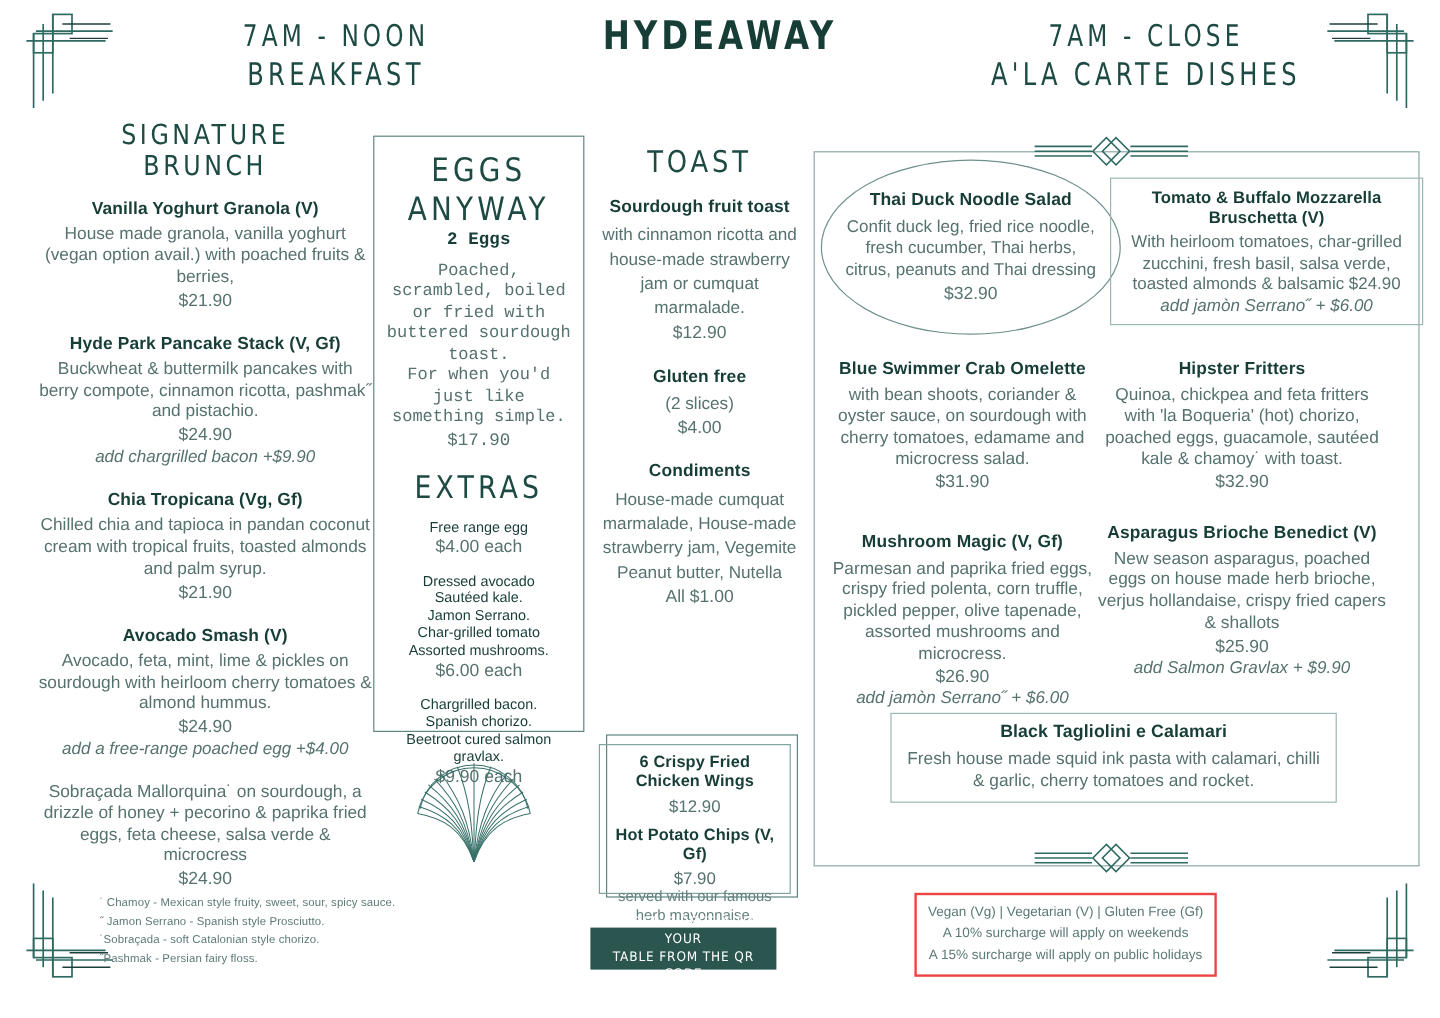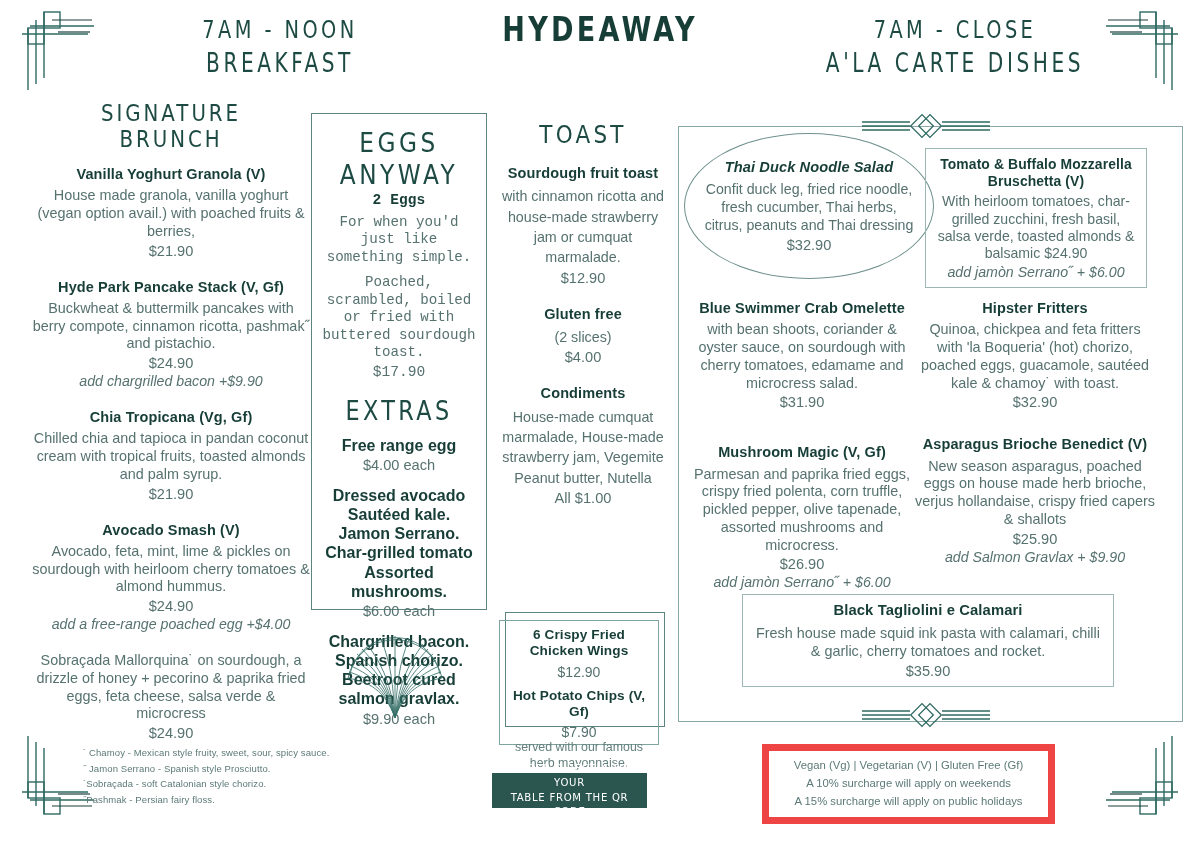--- a/index.html
+++ b/index.html
@@ -75,75 +75,75 @@
   .footnotes{position:absolute;left:83px;top:745px;width:300px;font-size:9.5px;
     line-height:1.65;color:#5c7a77;font-weight:300;letter-spacing:.1px;}
 
   
   .eggsbox{position:absolute;left:311px;top:113px;width:176px;height:497px;
     border:1.3px solid var(--line);padding:14px 9px 0;}
   .eggsbox .big{font-size:27px;line-height:1.12;margin-bottom:2px;}
   .eggsbox .extras-title{font-size:26px;margin:16px 0 10px;}
   .eggsbox .item{margin-bottom:13px;}
   .eggsbox .item p{font-size:14.2px;}
-  .strongline{font-weight:700;color:var(--deep);font-size:16px;line-height:1.2;}
+  .strongline{font-weight:400;color:var(--deep);font-size:12px;line-height:1.2;}
 
   .fan{position:absolute;left:341px;top:622px;}
 
   
   .col3{position:absolute;left:497px;top:120px;width:172px;}
   .col3 .section-title{font-size:25px;margin-bottom:16px;}
   .col3 .item{margin-bottom:20px;}
   .col3 .item p{font-size:14.3px;line-height:1.42;}
 
-  .wingsbox{position:absolute;left:505px;top:612px;width:160px;height:115px;
+  .wingsbox{position:absolute;left:505px;top:612px;width:160px;height:136px;
     border:1.2px solid var(--line);}
   .wingsbox .inner{position:absolute;left:-7px;top:7px;width:160px;height:125px;
     border:1.2px solid #7fa39f;padding:6px 7px;background:transparent;}
   .wingsbox .item{margin-bottom:8px;}
   .wingsbox h3{font-size:13.6px;}
   .wingsbox .price{font-size:14px;}
   .wingsbox .sub{font-size:12.4px;line-height:1.25;color:#63807d;font-weight:300;}
 
   
   .rpanel{position:absolute;left:678px;top:126px;width:505px;height:596px;
     border:1.2px solid #8aa9a5;}
   .div-top{position:absolute;left:862px;top:113px;}
   .div-bot{position:absolute;left:862px;top:702px;}
 
   .oval{position:absolute;left:684px;top:133px;width:250px;height:146px;
     border:1.1px solid #6e918d;border-radius:50%;
     display:flex;align-items:center;justify-content:center;}
   .oval .inner{width:215px;text-align:center;}
-  .oval h3{font-size:14.6px;font-style:italic;}
+  .oval h3{font-size:14.6px;}
   .oval p{font-size:14.2px;line-height:1.26;}
 
   .boxed{position:absolute;border:1.1px solid #9bb6b3;padding:7px 9px;text-align:center;}
-  .b-tomato{left:925px;top:148px;width:222px;}
+  .b-tomato{left:925px;top:148px;width:261px;}
   .b-tomato h3{font-size:13.9px;}
   .b-tomato p{font-size:14.1px;line-height:1.22;}
 
   .r-col-l{position:absolute;left:686px;top:300px;width:232px;}
   .r-col-r{position:absolute;left:915px;top:300px;width:240px;}
   .r-col-l .item,.r-col-r .item{margin-bottom:20px;}
 
   .b-tagliolini{left:742px;top:594px;width:372px;}
   .b-tagliolini h3{font-size:14.8px;}
   .b-tagliolini p{font-size:14.4px;line-height:1.28;}
 
   
   .qr{position:absolute;left:492px;top:773px;width:155px;height:35px;
     background:#2b5650;display:flex;align-items:center;justify-content:center;}
   .qr span{
     font-family:"Liberation Sans Narrow","DejaVu Sans", sans-serif;
     color:#fff;font-size:11px;line-height:1.28;text-align:center;
     letter-spacing:.07em;transform:scaleX(.92);
   }
-  .legal{position:absolute;left:762px;top:744px;width:293px;
-    border:7px solid #ef4444;padding:6px 8px;text-align:center;
+  .legal{position:absolute;left:762px;top:744px;width:252px;
+    border:2px solid #ef4444;padding:6px 8px;text-align:center;
     font-size:11.3px;line-height:1.58;color:#5c7a77;font-weight:300;}
 </style>
 </head>
 <body>
 
 <div class="page">
 
   <div class="corner c-tl">
     <svg width="76" height="82" viewBox="0 0 76 82">
       <g fill="none" stroke="#2f6a62" stroke-width="1.4">
@@ -264,22 +264,22 @@
     <div>˙Sobraçada - soft Catalonian style chorizo.</div>
     <div>˝Pashmak - Persian fairy floss.</div>
   </div>
 
   <div class="eggsbox">
     <div class="section-title big">EGGS</div>
     <div class="section-title big">ANYWAY</div>
 
     <div class="item" style="font-family:Liberation Mono, monospace;">
       <h3>2 Eggs</h3>
+      <p style="margin-top:8px;">Poached, scrambled, boiled or fried with buttered sourdough toast.</p>
       <p>For when you'd just like something simple.</p>
-      <p style="margin-top:8px;">Poached, scrambled, boiled or fried with buttered sourdough toast.</p>
       <div class="price">$17.90</div>
     </div>
 
     <div class="section-title extras-title">EXTRAS</div>
 
     <div class="item">
       <div class="strongline">Free range egg</div>
       <div class="price">$4.00 each</div>
     </div>
     <div class="item">
@@ -426,21 +426,20 @@
       <h3>Asparagus Brioche Benedict (V)</h3>
       <p>New season asparagus, poached eggs on house made herb brioche, verjus hollandaise, crispy fried capers &amp; shallots</p>
       <div class="price">$25.90</div>
       <div class="addon">add Salmon Gravlax + $9.90</div>
     </div>
   </div>
 
   <div class="boxed b-tagliolini item">
     <h3>Black Tagliolini e Calamari</h3>
     <p>Fresh house made squid ink pasta with calamari, chilli &amp; garlic, cherry tomatoes and rocket.</p>
-    <div class="price">$35.90</div>
   </div>
 
   <div class="qr">
     <span>
       <span>ORDER DIRECTLY TO YOUR</span><br>
       <span>TABLE FROM THE QR CODE</span>
     </span>
   </div>
 
   <div class="legal">

